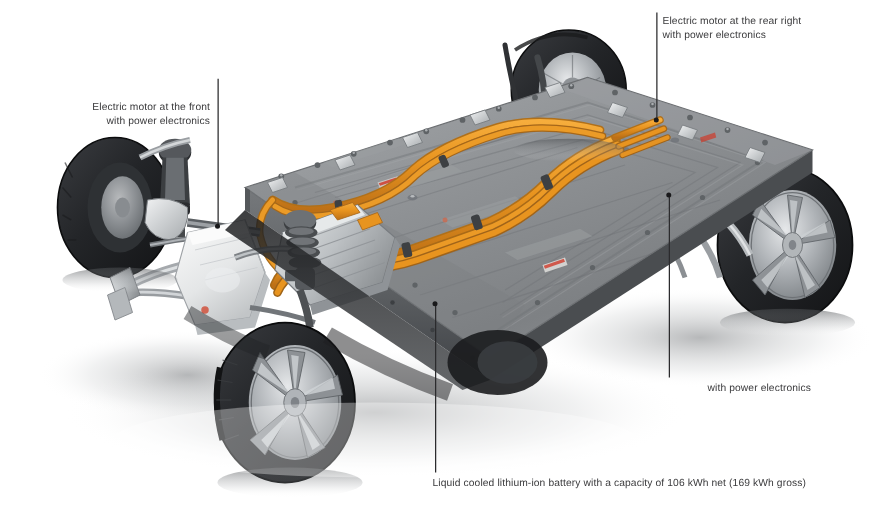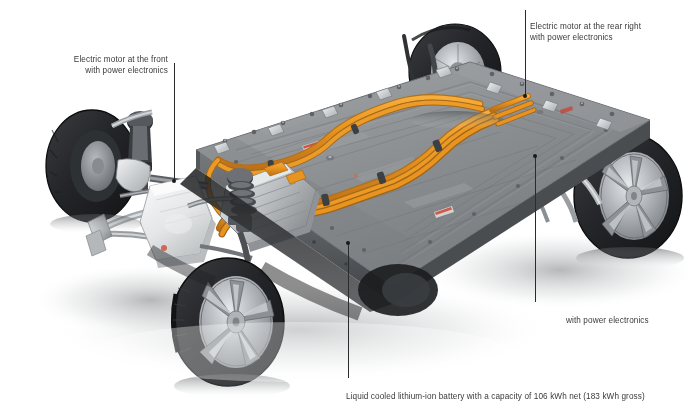--- a/index.html
+++ b/index.html
@@ -4,21 +4,21 @@
 <style>
   html,body{margin:0;padding:0;background:#ffffff;}
   body{width:696px;height:412px;overflow:hidden;
        font-family:"Liberation Sans","DejaVu Sans",sans-serif;}
   #stage{position:relative;width:696px;height:412px;background:#ffffff;}
 
   
   .callout{position:absolute;font-size:8.2px;line-height:11px;color:#3a3a3c;
            letter-spacing:.1px;white-space:nowrap;}
   .callout.r{text-align:right;}
-  .callout.l{text-align:left;margin-top:10px;}
+  .callout.l{text-align:left;}
 
   
   .leader{position:absolute;background:#2b2b2d;width:1px;}
   .leaderdot{position:absolute;width:4px;height:4px;border-radius:50%;
              background:#19191b;}
 
   
   #art{position:absolute;inset:0;}
   .sv{position:absolute;left:0;top:0;}
 </style>
@@ -501,39 +501,39 @@
     </g>
 
     <ellipse cx="232" cy="386" rx="58" ry="12" fill="url(#gShadow)"></ellipse>
     <ellipse cx="630" cy="258" rx="54" ry="11" fill="url(#gShadow)"></ellipse>
     <ellipse cx="96" cy="224" rx="46" ry="10" fill="url(#gShadow)"></ellipse>
     <ellipse cx="455" cy="120" rx="44" ry="9" fill="url(#gShadow)"></ellipse>
     <ellipse cx="300" cy="352" rx="210" ry="30" fill="#ffffff" opacity="0.35"></ellipse>
   </svg>
   </div>
 
-  <div class="callout r" style="right:528px;top:54px;">
+  <div class="callout r" style="right:528px;top:80px;">
     <div>Electric motor at the front</div>
     <div>with power electronics</div>
   </div>
   <div class="leader" style="left:174px;top:63px;height:118px;"></div>
   <div class="leaderdot" style="left:172px;top:179px;"></div>
 
   <div class="callout l" style="left:530px;top:11px;">
     <div>Electric motor at the rear right</div>
     <div>with power electronics</div>
   </div>
   <div class="leader" style="left:525px;top:10px;height:86px;"></div>
   <div class="leaderdot" style="left:523px;top:94px;"></div>
 
   <div class="callout l" style="left:566px;top:305px;">
     <div>with power electronics</div>
   </div>
   <div class="leader" style="left:535px;top:157px;height:145px;"></div>
   <div class="leaderdot" style="left:533px;top:154px;"></div>
 
   <div class="callout l" style="left:346px;top:381px;">
-    <div>Liquid cooled lithium-ion battery with a capacity of 106 kWh net (183 kWh gross)</div>
+    <div>Liquid cooled lithium-ion battery with a capacity of 106 kWh net (169 kWh gross)</div>
   </div>
   <div class="leader" style="left:348px;top:244px;height:134px;"></div>
   <div class="leaderdot" style="left:346px;top:241px;"></div>
 
 </div>
 
 </body></html>

